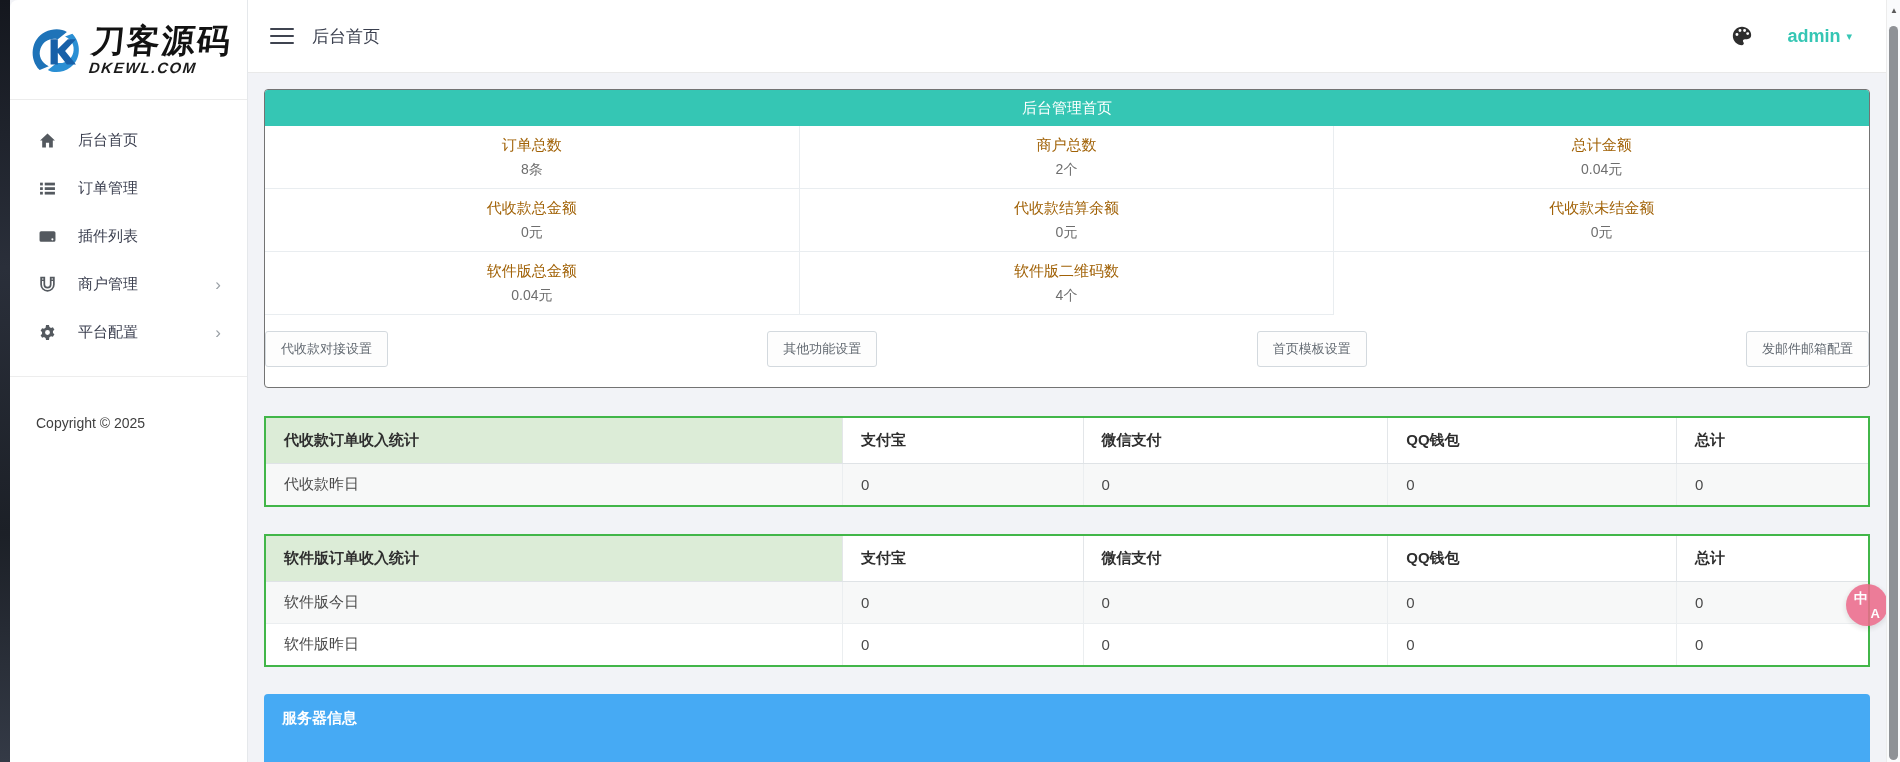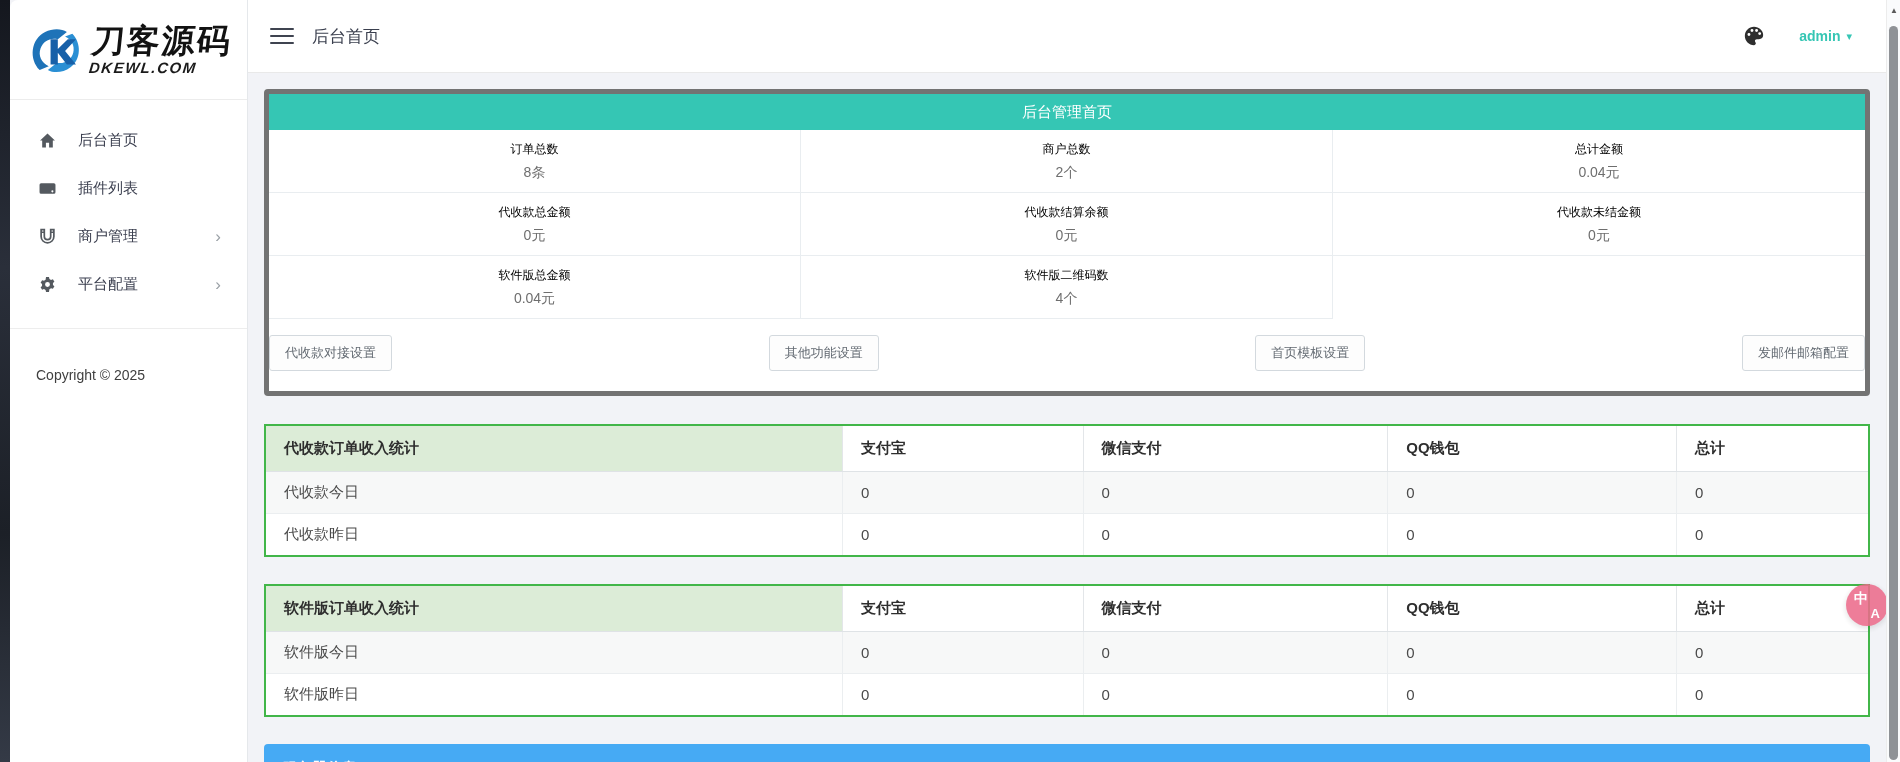--- a/index.html
+++ b/index.html
@@ -34,33 +34,33 @@
   
   .topbar { position:absolute; left:248px; top:0; right:14px; height:73px;
     background:#fff; border-bottom:1px solid #e9e9e9; display:flex; align-items:center; }
   .hamburger { margin-left:22px; width:24px; cursor:pointer; }
   .hamburger span { display:block; height:2.5px; background:#3f4450; margin:4.5px 0; border-radius:1px; }
   .page-title { margin-left:18px; font-size:17px; color:#3a3f4e; }
   .topbar-right { margin-left:auto; margin-right:34px; display:flex; align-items:center; gap:34px; }
   .palette-btn { width:22px; height:22px; cursor:pointer; }
   .palette-btn svg { width:22px; height:22px; fill:#2e2e2e; }
   .admin-dd { display:flex; align-items:center; gap:6px; cursor:pointer; }
-  .admin-name { font-size:14px; color:#35c6b4; font-weight:bold; }
+  .admin-name { font-size:18px; color:#35c6b4; font-weight:bold; }
   .admin-caret { font-size:11px; color:#35c6b4; }
   
   .main { position:absolute; left:248px; top:73px; right:14px; bottom:0; padding:16px 16px 0 16px; }
   
-  .panel { background:#fff; border:5px solid #737373; border-radius:4px; margin-bottom:28px; overflow:hidden; }
+  .panel { background:#fff; border:1px solid #737373; border-radius:4px; margin-bottom:28px; overflow:hidden; }
   .panel-head { height:36px; background:#35c6b4; color:#fff; font-size:15px;
     display:flex; align-items:center; justify-content:center; }
   .stats-grid { display:grid; grid-template-columns:1fr 1fr 1fr; grid-auto-rows:63px; }
   .stat-cell { display:flex; flex-direction:column; align-items:center; justify-content:center;
     gap:6px; border-right:1px solid #e9edf0; border-bottom:1px solid #e9edf0; }
   .stat-cell:nth-child(3n) { border-right:none; }
-  .stat-label { font-size:12px; color:#000000; }
+  .stat-label { font-size:15px; color:#a16207; }
   .stat-value { font-size:14px; color:#6e6e6e; }
   .panel-foot { display:flex; justify-content:space-between; gap:14px; padding:16px 0 20px 0; }
   .cfg-btn { background:#fdfdfd; border:1px solid #d3d9de; border-radius:3px;
     color:#636a72; font-size:13px; padding:8px 15px; cursor:pointer;
     font-family:"Liberation Sans","DejaVu Sans",sans-serif; }
   
   .stat-table { width:100%; border-collapse:collapse; background:#fff;
     border:2px solid #42b649; margin-bottom:27px; table-layout:fixed; }
   .stat-table col.c0 { width:36%; } .stat-table col.c1 { width:15%; }
   .stat-table col.c2 { width:19%; } .stat-table col.c3 { width:18%; }
@@ -113,20 +113,33 @@
       <span class="mi-icon">
         <svg viewBox="0 0 16 16">
             <path d="M8 1.5 L15 8 H13 V14.5 H9.5 V10 H6.5 V14.5 H3 V8 H1 Z"></path>
           </svg>
       </span>
       <span class="mi-label">后台首页</span>
     </div>
     <div class="menu-item">
       <span class="mi-icon">
         <svg viewBox="0 0 16 16">
+            <rect x="1" y="2.5" width="2.6" height="2.6"></rect>
+            <rect x="5.4" y="2.5" width="9.6" height="2.6"></rect>
+            <rect x="1" y="6.8" width="2.6" height="2.6"></rect>
+            <rect x="5.4" y="6.8" width="9.6" height="2.6"></rect>
+            <rect x="1" y="11.1" width="2.6" height="2.6"></rect>
+            <rect x="5.4" y="11.1" width="9.6" height="2.6"></rect>
+          </svg>
+      </span>
+      <span class="mi-label">订单管理</span>
+    </div>
+    <div class="menu-item">
+      <span class="mi-icon">
+        <svg viewBox="0 0 16 16">
             <path d="M2 3 h12 a1.5 1.5 0 0 1 1.5 1.5 v7 a1.5 1.5 0 0 1 -1.5 1.5 h-12 a1.5 1.5 0 0 1 -1.5 -1.5 v-7 A1.5 1.5 0 0 1 2 3 Z M12.6 11.7 a1 1 0 1 0 0-2 a1 1 0 0 0 0 2 Z" fill-rule="evenodd"></path>
           </svg>
       </span>
       <span class="mi-label">插件列表</span>
     </div>
     <div class="menu-item">
       <span class="mi-icon">
         <svg viewBox="0 0 16 16">
             <path d="M2 1.5 h3 V8 a3 3 0 0 0 6 0 V1.5 h3 V8 A6 6 0 0 1 2 8 Z M2 1.5 h3 v2.5 h-3 Z M11 1.5 h3 v2.5 h-3 Z" fill="none" stroke="#54595f" stroke-width="1.6"></path>
           </svg>
@@ -227,27 +240,20 @@
       <tr>
         <th class="title-cell">代收款订单收入统计</th>
         <th>支付宝</th>
         <th>微信支付</th>
         <th>QQ钱包</th>
         <th>总计</th>
       </tr>
     </thead>
     <tbody>
       <tr>
-        <td>代收款今日</td>
-        <td>0</td>
-        <td>0</td>
-        <td>0</td>
-        <td>0</td>
-      </tr>
-      <tr>
         <td>代收款昨日</td>
         <td>0</td>
         <td>0</td>
         <td>0</td>
         <td>0</td>
       </tr>
     </tbody>
   </table>
 
   <table class="stat-table">

